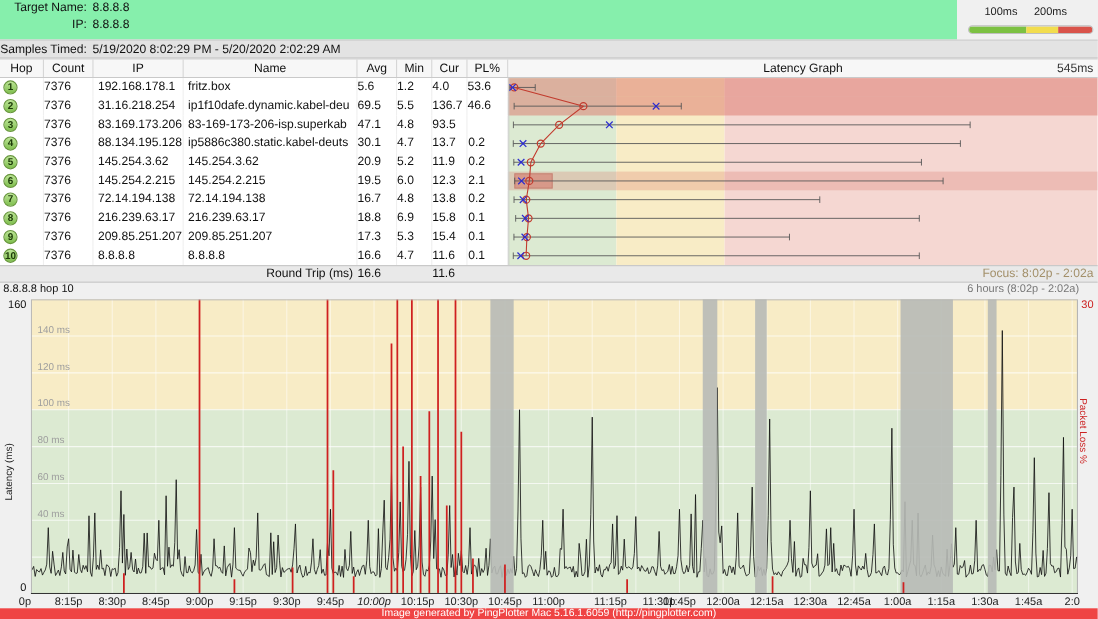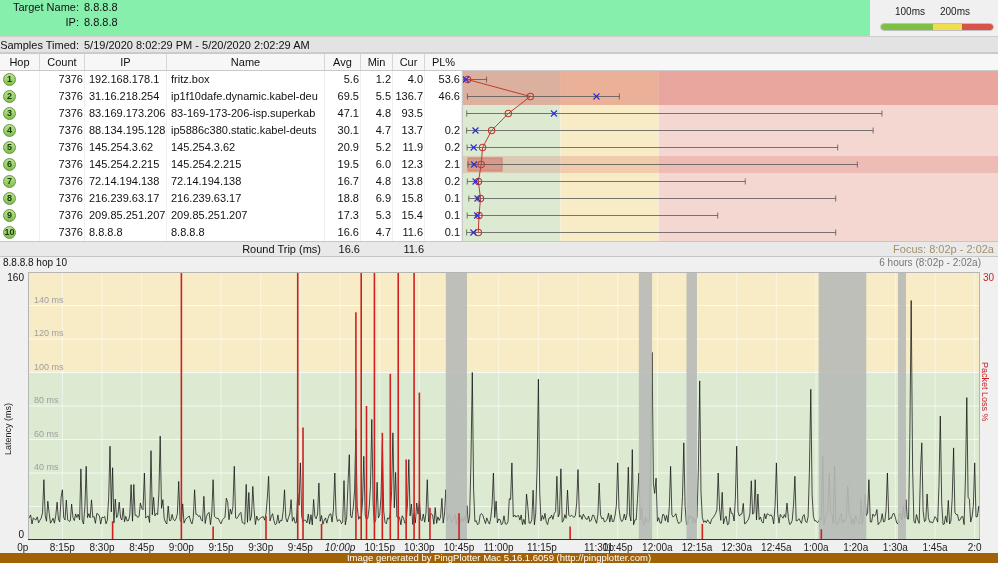--- a/index.html
+++ b/index.html
@@ -21,21 +21,21 @@
 
 .grid{display:grid;grid-template-columns:40px 45px 82px 158px 36px 32px 32px 37px 1fr}
 .thead{left:0;top:53px;width:998px;height:18px;line-height:16px;background:#f7f7f7;border-top:1px solid #c9c9c9;border-bottom:1px solid #c9c9c9}
 .thead>div{border-right:1px solid #d6d6d6;text-align:center;overflow:hidden;white-space:nowrap}
 .thead>div:last-child{border-right:none;position:relative}
 .scalemax{position:absolute;right:4px;top:0;color:#333}
 .tbody{left:0;top:71px;width:998px;height:170px;background:#fff}
 .trow{display:grid;grid-template-columns:40px 45px 82px 158px 36px 32px 32px 37px 1fr;height:17px;line-height:17px;background:#fff}
 .td{overflow:hidden;white-space:nowrap;border-right:1px solid #efefef}
 .c-lat{border-right:none}
-.num{text-align:right;padding-right:1px}
+.num{text-align:right;padding-right:20px}
 .c-ip,.c-name{padding-left:4px}
 .c-hop{display:flex;align-items:center;padding-left:3px}
 .badge{width:13px;height:13px;border-radius:50%;background:linear-gradient(#bce596,#7fbe4e);border:1px solid #67953c;color:#1c3a08;font-size:9px;font-weight:bold;display:flex;align-items:center;justify-content:center}
 #latsvg{left:462px;top:71px}
 
 .rtrow{left:0;top:241px;width:998px;height:16px;line-height:14px;background:#e9e9e9;border-top:1px solid #c6c6c6;border-bottom:1px solid #c6c6c6}
 .rt-label{grid-column:4;text-align:right;padding-right:4px}
 .rt-avg{grid-column:5}
 .rt-cur{grid-column:7}
 .rt-focus{grid-column:9;text-align:right;padding-right:4px;color:#a3906a}
@@ -46,21 +46,21 @@
 #tlsvg{left:28px;top:272px}
 .yl{position:absolute;font-size:10px;color:#111}
 .y160{left:0;top:272px;width:24px;text-align:right}
 .y0{left:0;top:529px;width:24px;text-align:right}
 .r30{left:983px;top:272px;color:#cc2222;font-size:10px}
 .ylat{left:3px;top:455px;transform:rotate(-90deg);transform-origin:0 0;font-size:9px;color:#222;white-space:nowrap}
 .rloss{left:990px;top:362px;transform:rotate(90deg);transform-origin:0 0;font-size:9px;color:#cc2222;white-space:nowrap}
 .xlabels{left:0;top:542px;width:998px;height:12px;overflow:hidden}
 .xlabels span{position:absolute;top:0;transform:translateX(-50%);font-size:10px;color:#222;white-space:nowrap}
 
-.footer{left:0;top:553px;width:998px;height:10px;background:#a16207;color:#fff;font-size:9.5px;line-height:10px;text-align:center;white-space:nowrap}
+.footer{left:0;top:553px;width:998px;height:10px;background:#ef4444;color:#fff;font-size:9.5px;line-height:10px;text-align:center;white-space:nowrap}
 </style>
 </head>
 <body>
 
 <div class="abs hdr">
   <div class="hline">
     <span class="hlabel">Target Name:</span><span class="hval">8.8.8.8</span>
   </div>
   <div class="hline">
     <span class="hlabel">IP:</span><span class="hval">8.8.8.8</span>
@@ -83,20 +83,24 @@
 
 <div class="abs thead grid">
   <div>Hop</div>
   <div>Count</div>
   <div>IP</div>
   <div>Name</div>
   <div>Avg</div>
   <div>Min</div>
   <div>Cur</div>
   <div>PL%</div>
+  <div>
+    <span>Latency Graph</span>
+    <span class="scalemax">545ms</span>
+  </div>
 </div>
 
 <div class="abs tbody">
   <div class="trow">
     <div class="td c-hop">
         <span class="badge">1</span>
       </div>
     <div class="td c-count num">7376</div>
     <div class="td c-ip">192.168.178.1</div>
     <div class="td c-name">fritz.box</div>
@@ -403,29 +407,29 @@
     <span style="left: 141.711px;">8:45p</span>
     <span style="left: 181.378px;">9:00p</span>
     <span style="left: 221.044px;">9:15p</span>
     <span style="left: 260.711px;">9:30p</span>
     <span style="left: 300.378px;">9:45p</span>
     <span style="left: 340.044px; font-style: italic;">10:00p</span>
     <span style="left: 379.711px;">10:15p</span>
     <span style="left: 419.378px;">10:30p</span>
     <span style="left: 459.044px;">10:45p</span>
     <span style="left: 498.711px;">11:00p</span>
-    <span style="left: 542px; text-align: right;">11:15p</span>
+    <span style="left: 555px; text-align: right;">11:15p</span>
     <span style="left: 578.044px; margin-left: 21px;">11:30p</span>
     <span style="left: 617.711px;">11:45p</span>
     <span style="left: 657.378px;">12:00a</span>
     <span style="left: 697.044px;">12:15a</span>
     <span style="left: 736.711px;">12:30a</span>
     <span style="left: 776.378px;">12:45a</span>
     <span style="left: 816.044px;">1:00a</span>
-    <span style="left: 855.711px;">1:20a</span>
+    <span style="left: 855.711px;">1:15a</span>
     <span style="left: 895.378px;">1:30a</span>
     <span style="left: 935.044px;">1:45a</span>
     <span style="left: 974.711px;">2:0</span>
   </div>
 
 <div class="abs footer">
   <span>Image generated by PingPlotter Mac 5.16.1.6059 (http://pingplotter.com)</span>
 </div>
 
 </body></html>

